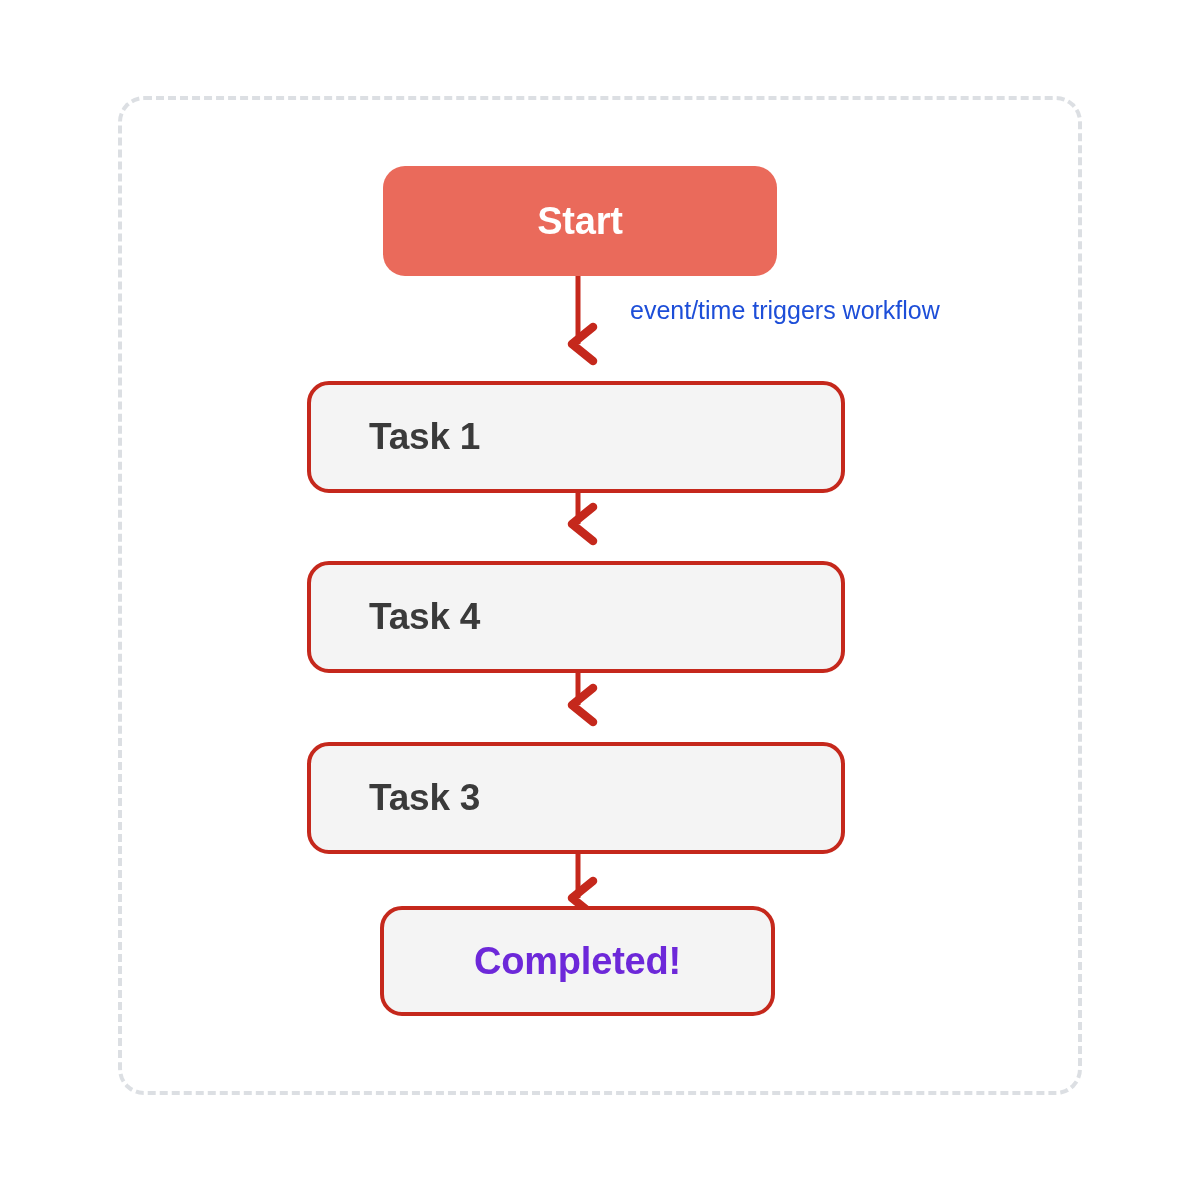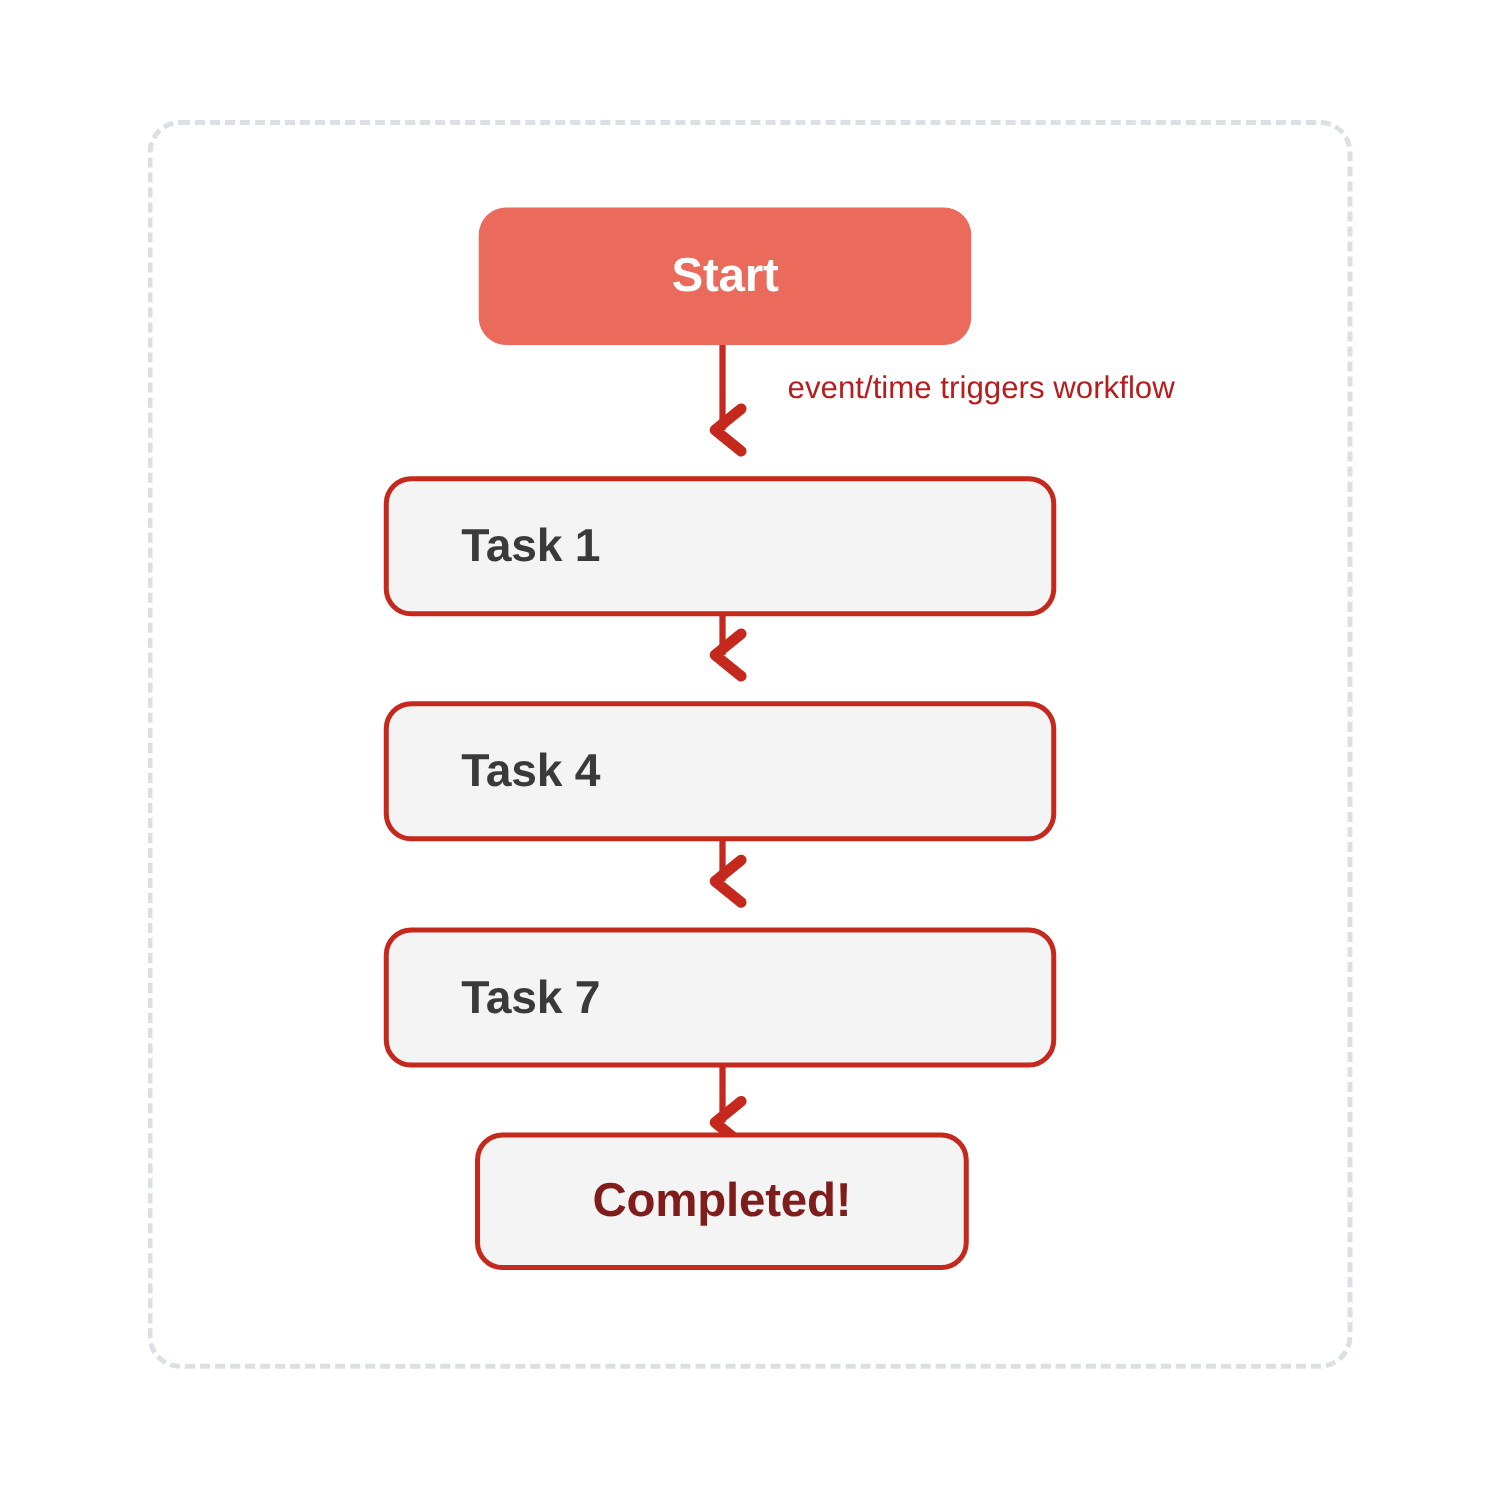--- a/index.html
+++ b/index.html
@@ -87,41 +87,41 @@
   .node-completed {
     left: 380px;
     top: 906px;
     width: 395px;
     height: 110px;
     background: #f4f4f4;
     border: 4px solid #c5281c;
     justify-content: center;
   }
   .node-completed .node-label {
-    color: #7f1d1d;
+    color: #6d28d9;
     font-size: 38px;
   }
 
   
   .edges {
     position: absolute;
     left: 0;
     top: 0;
     width: 1200px;
     height: 1200px;
     pointer-events: none;
   }
 
   
   .edge-label {
     position: absolute;
     left: 630px;
     top: 296px;
     font-size: 25px;
-    color: #b91c1c;
+    color: #1d4ed8;
     white-space: nowrap;
   }
 </style>
 </head>
 <body>
 
 <div id="canvas">
 
   <div class="subgraph"></div>
 
@@ -152,21 +152,21 @@
 
   <div class="node node-task node-task-1">
     <span class="node-label">Task 1</span>
   </div>
 
   <div class="node node-task node-task-2">
     <span class="node-label">Task 4</span>
   </div>
 
   <div class="node node-task node-task-3">
-    <span class="node-label">Task 7</span>
+    <span class="node-label">Task 3</span>
   </div>
 
   <div class="node node-completed">
     <span class="node-label">Completed!</span>
   </div>
 
   <div class="edge-label">event/time triggers workflow</div>
 
 </div>
 

